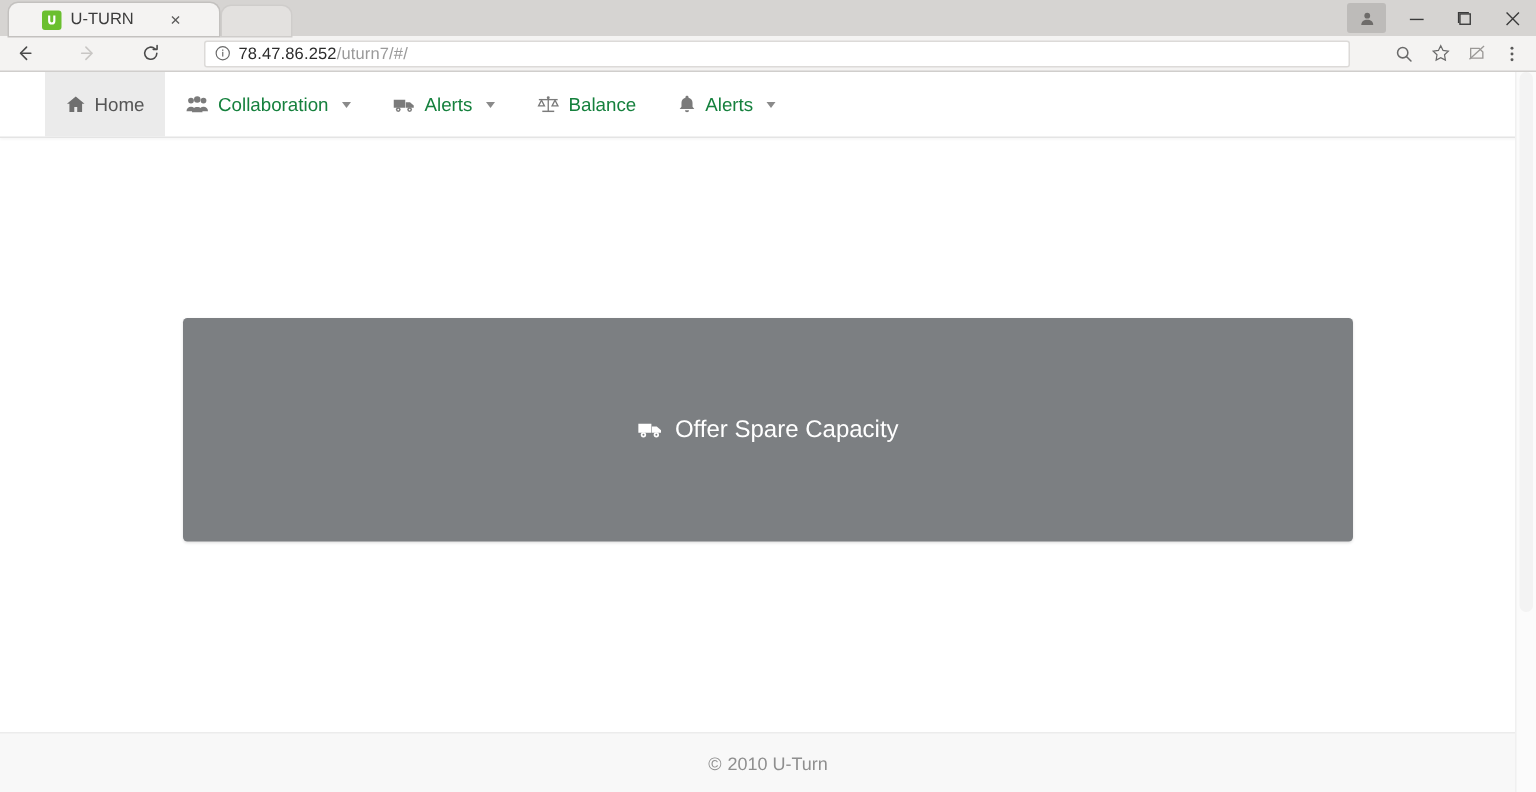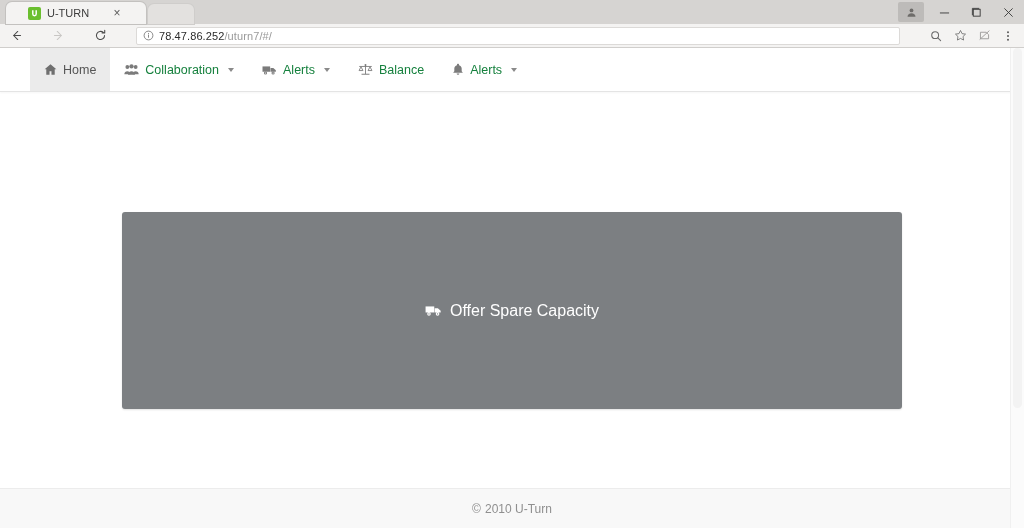--- a/index.html
+++ b/index.html
@@ -136,21 +136,21 @@
   
   .content {
     flex:1; background:#ffffff; position:relative;
     display:flex; align-items:flex-start; justify-content:center;
     padding-top:120px;
   }
   .cards {
     display:flex; gap:25px; width:780px;
   }
   .card {
-    flex:1; height:197px;
+    flex:1; height:149px;
     background:#7c7f82; border-radius:3px;
     display:flex; align-items:center; justify-content:center;
     color:#ffffff; cursor:pointer;
     box-shadow:0 1px 2px rgba(0,0,0,.12);
   }
   .card-label {
     display:flex; align-items:center; gap:8px;
     font-size:16px; color:#ffffff;
   }
   .card-label .cicon { display:flex; align-items:center; }

